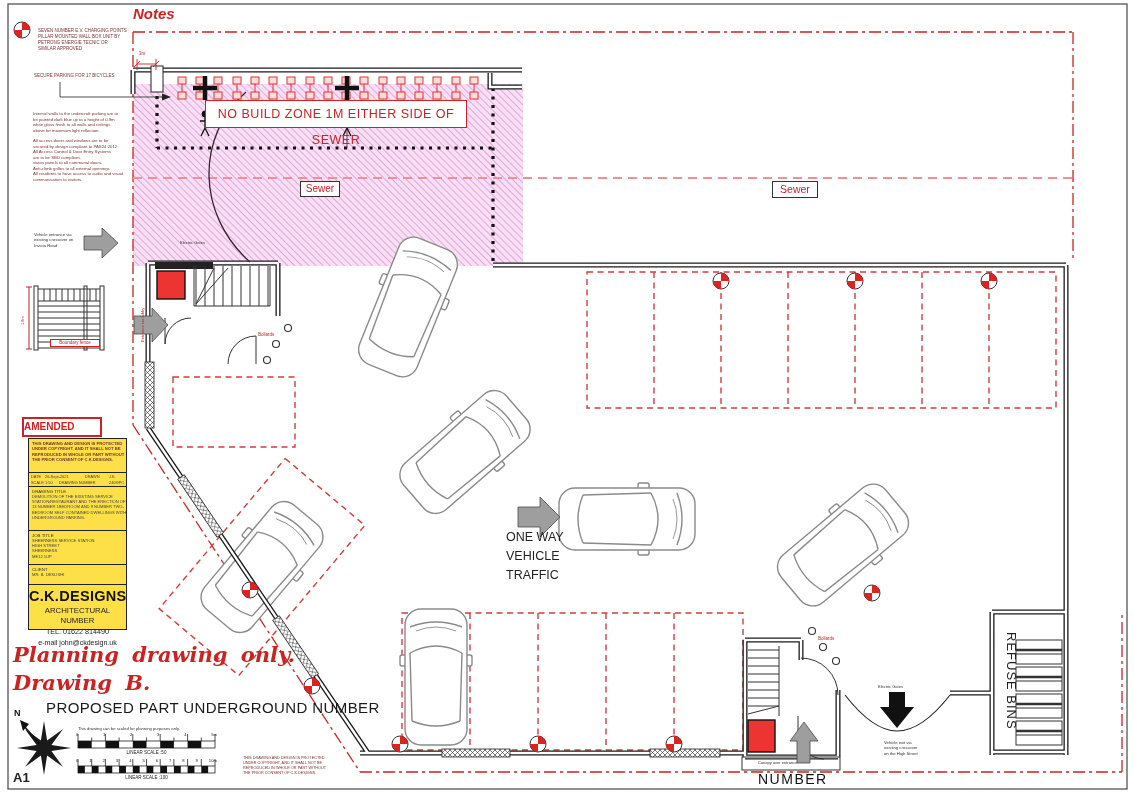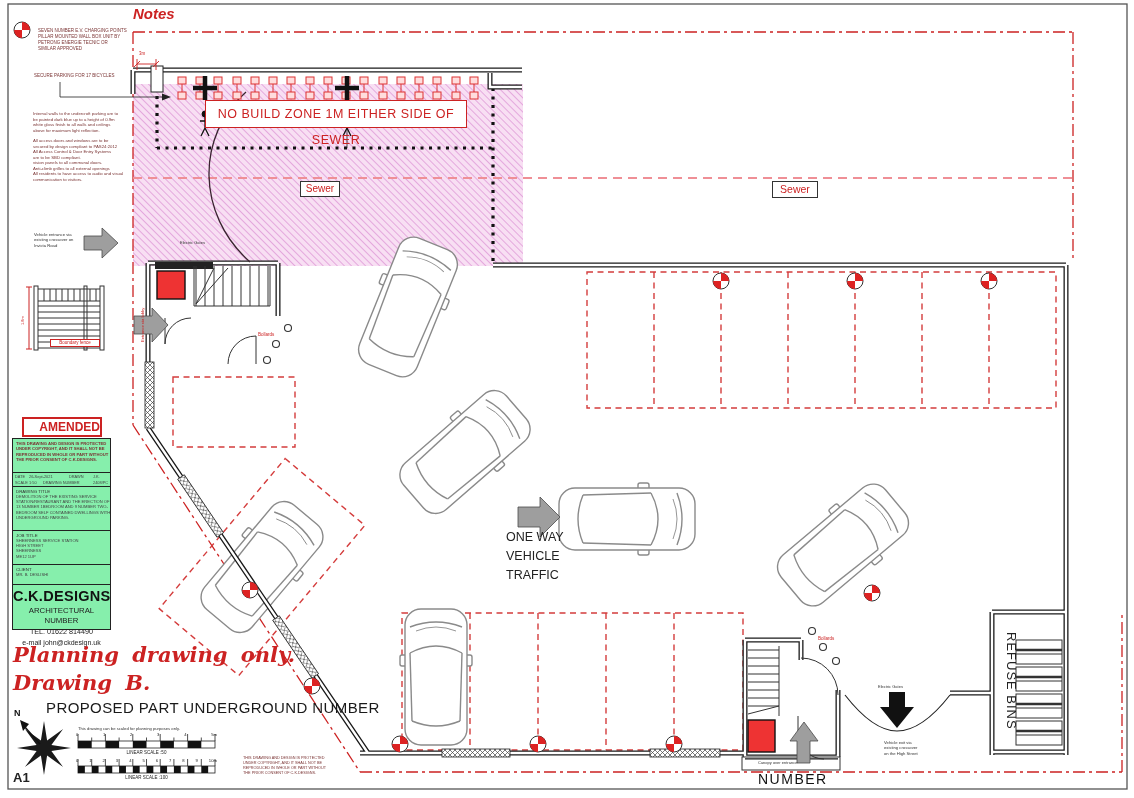--- a/index.html
+++ b/index.html
@@ -2,21 +2,21 @@
 <html><head>
 <meta charset="utf-8">
 <style>
   html,body{margin:0;padding:0;background:#fff;}
   #sheet{position:relative;width:1134px;height:798px;background:#fff;overflow:hidden;
          font-family:"Liberation Sans",sans-serif;}
   svg{position:absolute;left:0;top:0;}
   .t{position:absolute;white-space:pre-line;color:#222;font-family:"Liberation Sans",sans-serif;line-height:1.3;}
   .red{color:#c22;}
   .darkred{color:#7a3333;}
-  .box{position:absolute;border:1.2px solid #222;background:#86efac;}
+  .box{position:absolute;border:1.2px solid #222;background:#fde047;margin-left:16px;}
   .wOuter{stroke:#1a1a1a;stroke-width:5;fill:none;}
   .wInner{stroke:#ffffff;stroke-width:2.4;fill:none;}
   .thin{stroke:#333;stroke-width:1;fill:none;}
   .ticks{position:absolute;display:flex;justify-content:space-between;font-size:4.2px;color:#222;}
 </style>
 </head>
 <body>
 
 <div id="sheet">
 
@@ -294,21 +294,21 @@
 <div class="t" style="left:34px;top:232px;font-size:4.2px;color:#333;">Vehicle entrance via
 existing crossover on
 Invicta Road</div>
 <div class="t" style="left:884px;top:740px;font-size:4.2px;color:#333;">Vehicle exit via
 existing crossover
 on the High Street</div>
 <div class="t red" style="left:140px;top:342px;font-size:4.2px;transform:rotate(-90deg);transform-origin:0 0;white-space:nowrap;">Entrance via lobby</div>
 <div class="t red" style="left:50px;top:339px;width:48px;border:1px solid #c22;background:#fff;font-size:4.5px;text-align:center;">Boundary fence</div>
 <div class="t red" style="left:20px;top:325px;font-size:4px;transform:rotate(-90deg);transform-origin:0 0;white-space:nowrap;">1.8m</div>
 
-<div class="t red" style="left:22px;top:417px;width:76px;height:16px;border:2px solid #c22;font-size:12px;font-weight:bold;text-align:right;line-height:16px;">AMENDED</div>
+<div class="t red" style="left:22px;top:417px;width:76px;height:16px;border:2px solid #c22;font-size:10px;font-weight:bold;text-align:left;line-height:16px;">AMENDED</div>
 <div class="box" style="left:12px;top:438px;width:97px;height:33px;">
   <div class="t darkred" style="left:3px;top:2px;font-size:4.2px;font-weight:bold;position:relative;">THIS DRAWING AND DESIGN IS PROTECTED
 UNDER COPYRIGHT, AND IT SHALL NOT BE
 REPRODUCED IN WHOLE OR PART WITHOUT
 THE PRIOR CONSENT OF C.K.DESIGNS.</div>
 </div>
 <div class="box" style="left:12px;top:472px;width:97px;height:13px;font-size:3.9px;color:#444;">
   <span style="position:absolute;left:2px;top:1px;">DATE</span>
   <span style="position:absolute;left:16px;top:1px;">26-Sept-2021</span>
   <span style="position:absolute;left:56px;top:1px;">DRAWN</span>

